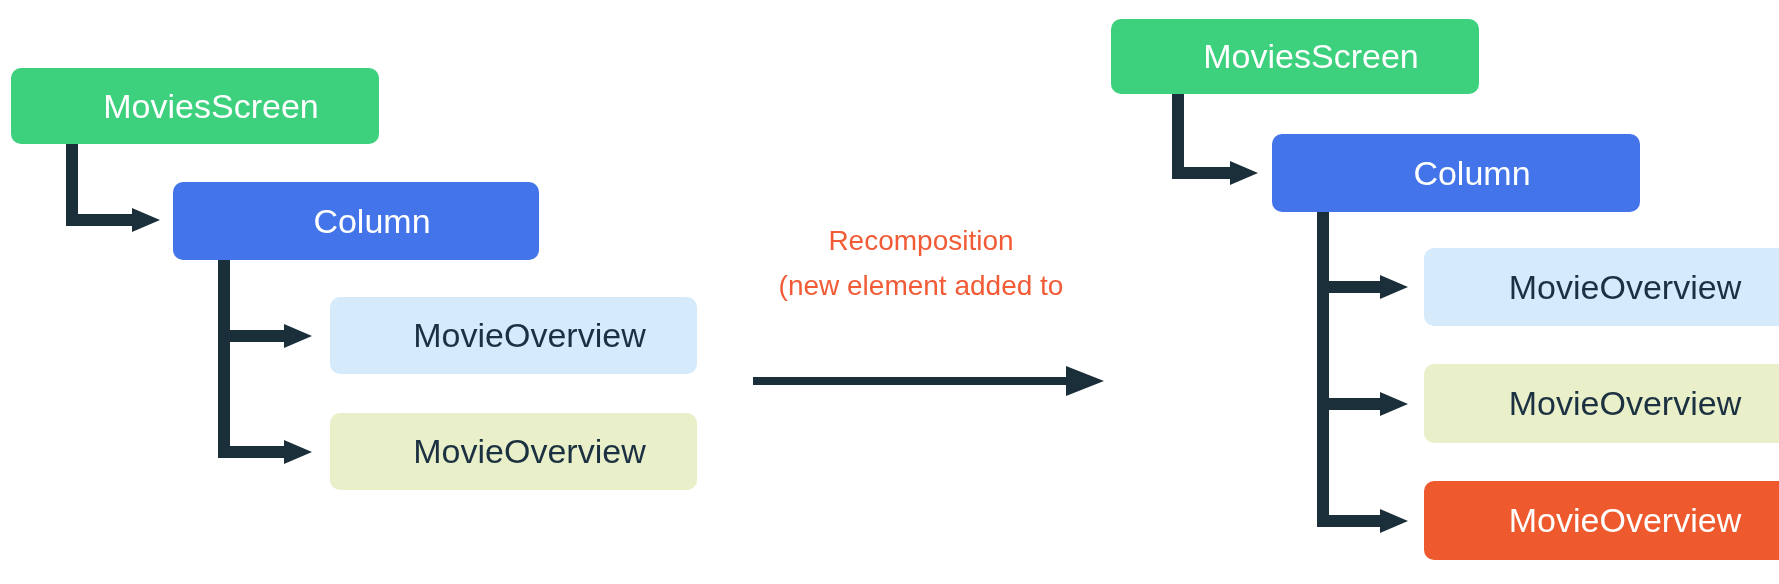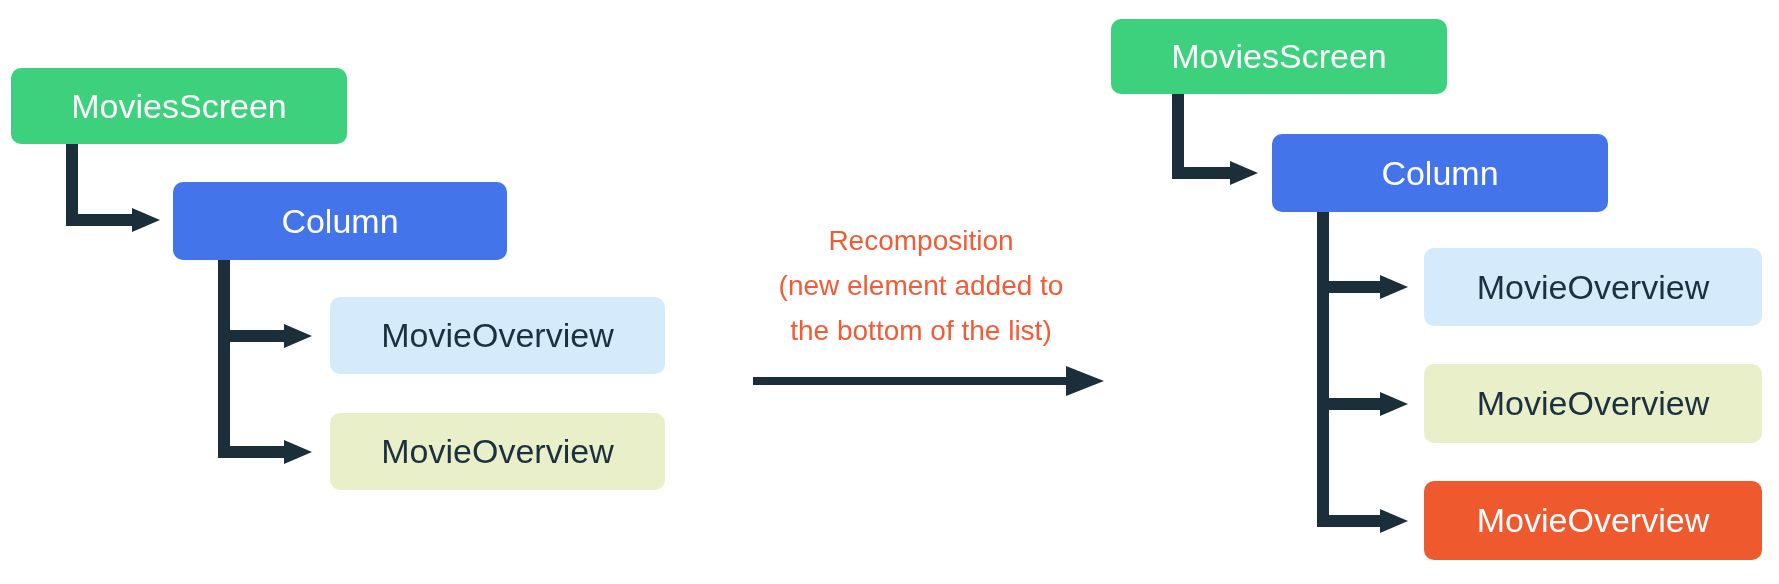--- a/index.html
+++ b/index.html
@@ -12,20 +12,21 @@
   }
   .box {
     position: absolute;
     border-radius: 10px;
     display: flex;
     align-items: center;
     justify-content: center;
     font-size: 34px;
     font-weight: 400;
     white-space: nowrap;
+    padding-left: 32px;
   }
   .cline { position: absolute; }           
   .ah {                                     
     position: absolute;
     clip-path: polygon(0 0, 100% 50%, 0 100%);
   }
   .transition-text {
     position: absolute;
     left: 671px;
     top: 218px;
@@ -90,21 +91,20 @@
   <div class="ah l-br1-a" style="background-color: rgb(27, 47, 58);"></div>
   <div class="cline l-br2-h" style="background-color: rgb(27, 47, 58);"></div>
   <div class="ah l-br2-a" style="background-color: rgb(27, 47, 58);"></div>
 
   <div class="box l-kid1" style="background-color: rgb(213, 235, 251); color: rgb(27, 48, 64);">MovieOverview</div>
   <div class="box l-kid2" style="background-color: rgb(233, 240, 201); color: rgb(27, 48, 64);">MovieOverview</div>
 
   <div class="transition-text" style="color: rgb(241, 91, 53);">
     <div>Recomposition</div>
     <div>(new element added to</div>
-    <div>the bottom of the list)</div>
   </div>
   <div class="cline c-line" style="background-color: rgb(27, 47, 58);"></div>
   <div class="ah c-arrow" style="background-color: rgb(27, 47, 58);"></div>
 
   <div class="box r-root" style="background-color: rgb(61, 209, 126); color: rgb(255, 255, 255);">MoviesScreen</div>
 
   <div class="cline r-elb-v" style="background-color: rgb(27, 47, 58);"></div>
   <div class="cline r-elb-h" style="background-color: rgb(27, 47, 58);"></div>
   <div class="ah r-elb-a" style="background-color: rgb(27, 47, 58);"></div>
 

